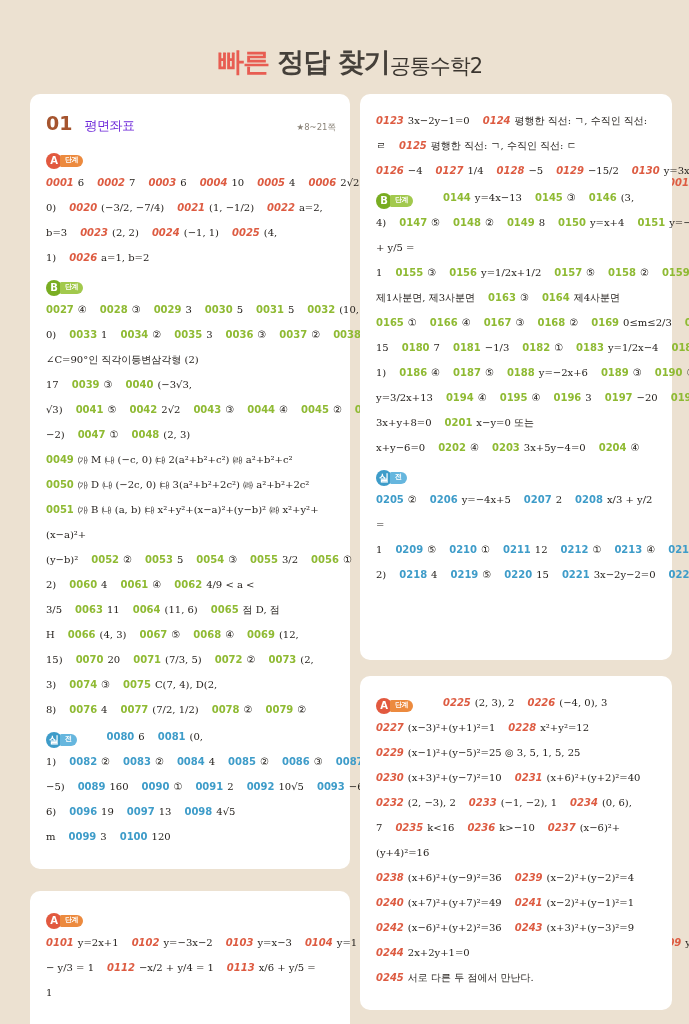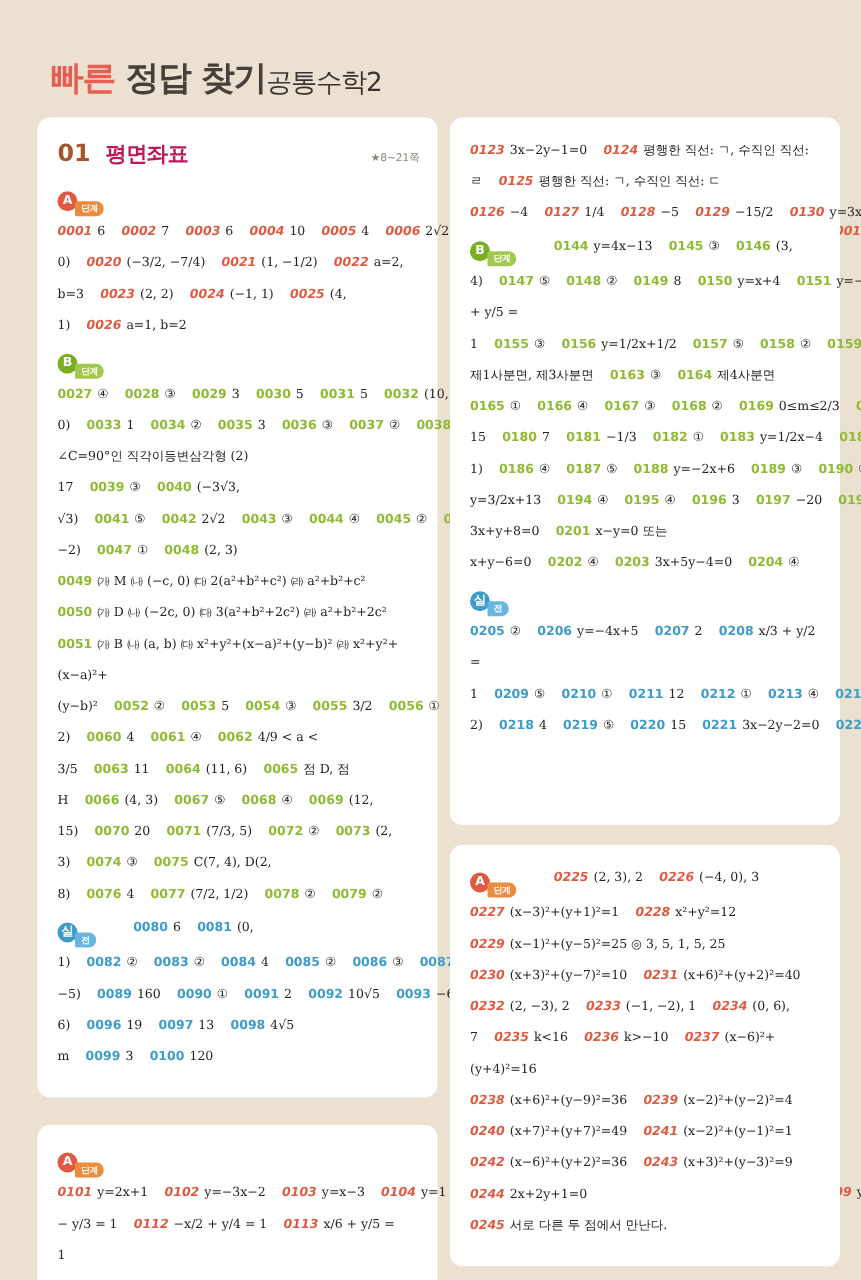--- a/index.html
+++ b/index.html
@@ -3,40 +3,40 @@
 <meta charset="utf-8">
 <style>
   html,body{margin:0;padding:0;}
   body{
     width:689px;height:1024px;overflow:hidden;
     background:#ece1d1;
     font-family:"DejaVu Sans","Liberation Sans",sans-serif;
     color:#35302a;
   }
   .page-header{
-    display:flex;justify-content:flex-start;align-items:flex-end;
+    display:flex;justify-content:center;align-items:flex-end;
     padding:44px 30px 14px 40px;
   }
   .brand{font-size:27px;font-weight:bold;letter-spacing:-1px;color:#45403a;}
   .brand .red{color:#e85d52;}
   .subject{font-size:21px;font-weight:normal;color:#3a352f;letter-spacing:-1px;}
   .cols{
     display:grid;grid-template-columns:320px 312px;gap:0 10px;
     padding:0 14px 0 30px;
   }
   .col{display:flex;flex-direction:column;}
   .card{
     background:#fff;border-radius:10px;
     padding:14px 14px 18px 16px;
     box-sizing:border-box;
   }
   .card + .card{margin-top:22px;}
   .sec-head{display:flex;align-items:baseline;margin:4px 0 10px 0;}
   .sec-no{font-size:19px;font-weight:bold;color:#a5542e;letter-spacing:0;}
-  .sec-title{font-size:17px;font-weight:bold;color:#be185d;margin-left:12px;letter-spacing:-0.5px;}
+  .sec-title{font-size:13px;font-weight:normal;color:#6d28d9;margin-left:12px;letter-spacing:-0.5px;}
   .sec-pages{margin-left:auto;font-size:8.5px;color:#8a8378;}
   
   .flow{line-height:25px;font-size:10px;margin-bottom:2px;}
   .item{display:inline;white-space:normal;margin-right:13px;}
   .n{font-weight:bold;margin-right:4px;letter-spacing:0;}
   .v{font-family:"DejaVu Serif","Liberation Serif",serif;color:#26221e;}
   .tone-a .n{color:#dd5b41;font-style:italic;}
   .tone-b .n{color:#8fba33;}
   .tone-s .n{color:#3e9cc9;}
   .brk{display:block;height:0;line-height:0;}
@@ -44,21 +44,21 @@
   .badge{display:inline-flex;align-items:center;margin-right:30px;vertical-align:-3px;}
   .b-main{
     display:inline-flex;align-items:center;justify-content:center;
     width:16px;height:16px;border-radius:50%;
     color:#fff;font-size:10px;font-weight:bold;
   }
   .b-sub{
     display:inline-flex;align-items:center;
     height:12px;padding:0 5px;margin-left:-2px;
     border-radius:2px 8px 8px 2px;
-    color:#fff;font-size:7px;font-weight:bold;letter-spacing:-0.5px;margin-top:13px;
+    color:#fff;font-size:7px;font-weight:bold;letter-spacing:-0.5px;
   }
   .badge-a .b-main{background:#e2593f;} .badge-a .b-sub{background:#ec8a3e;}
   .badge-b .b-main{background:#79ad22;} .badge-b .b-sub{background:#a2c94d;}
   .badge-s .b-main{background:#3e9cc9;} .badge-s .b-sub{background:#66b6de;}
 </style>
 </head>
 <body>
 
 <div class="page-header">
   <div class="brand">

